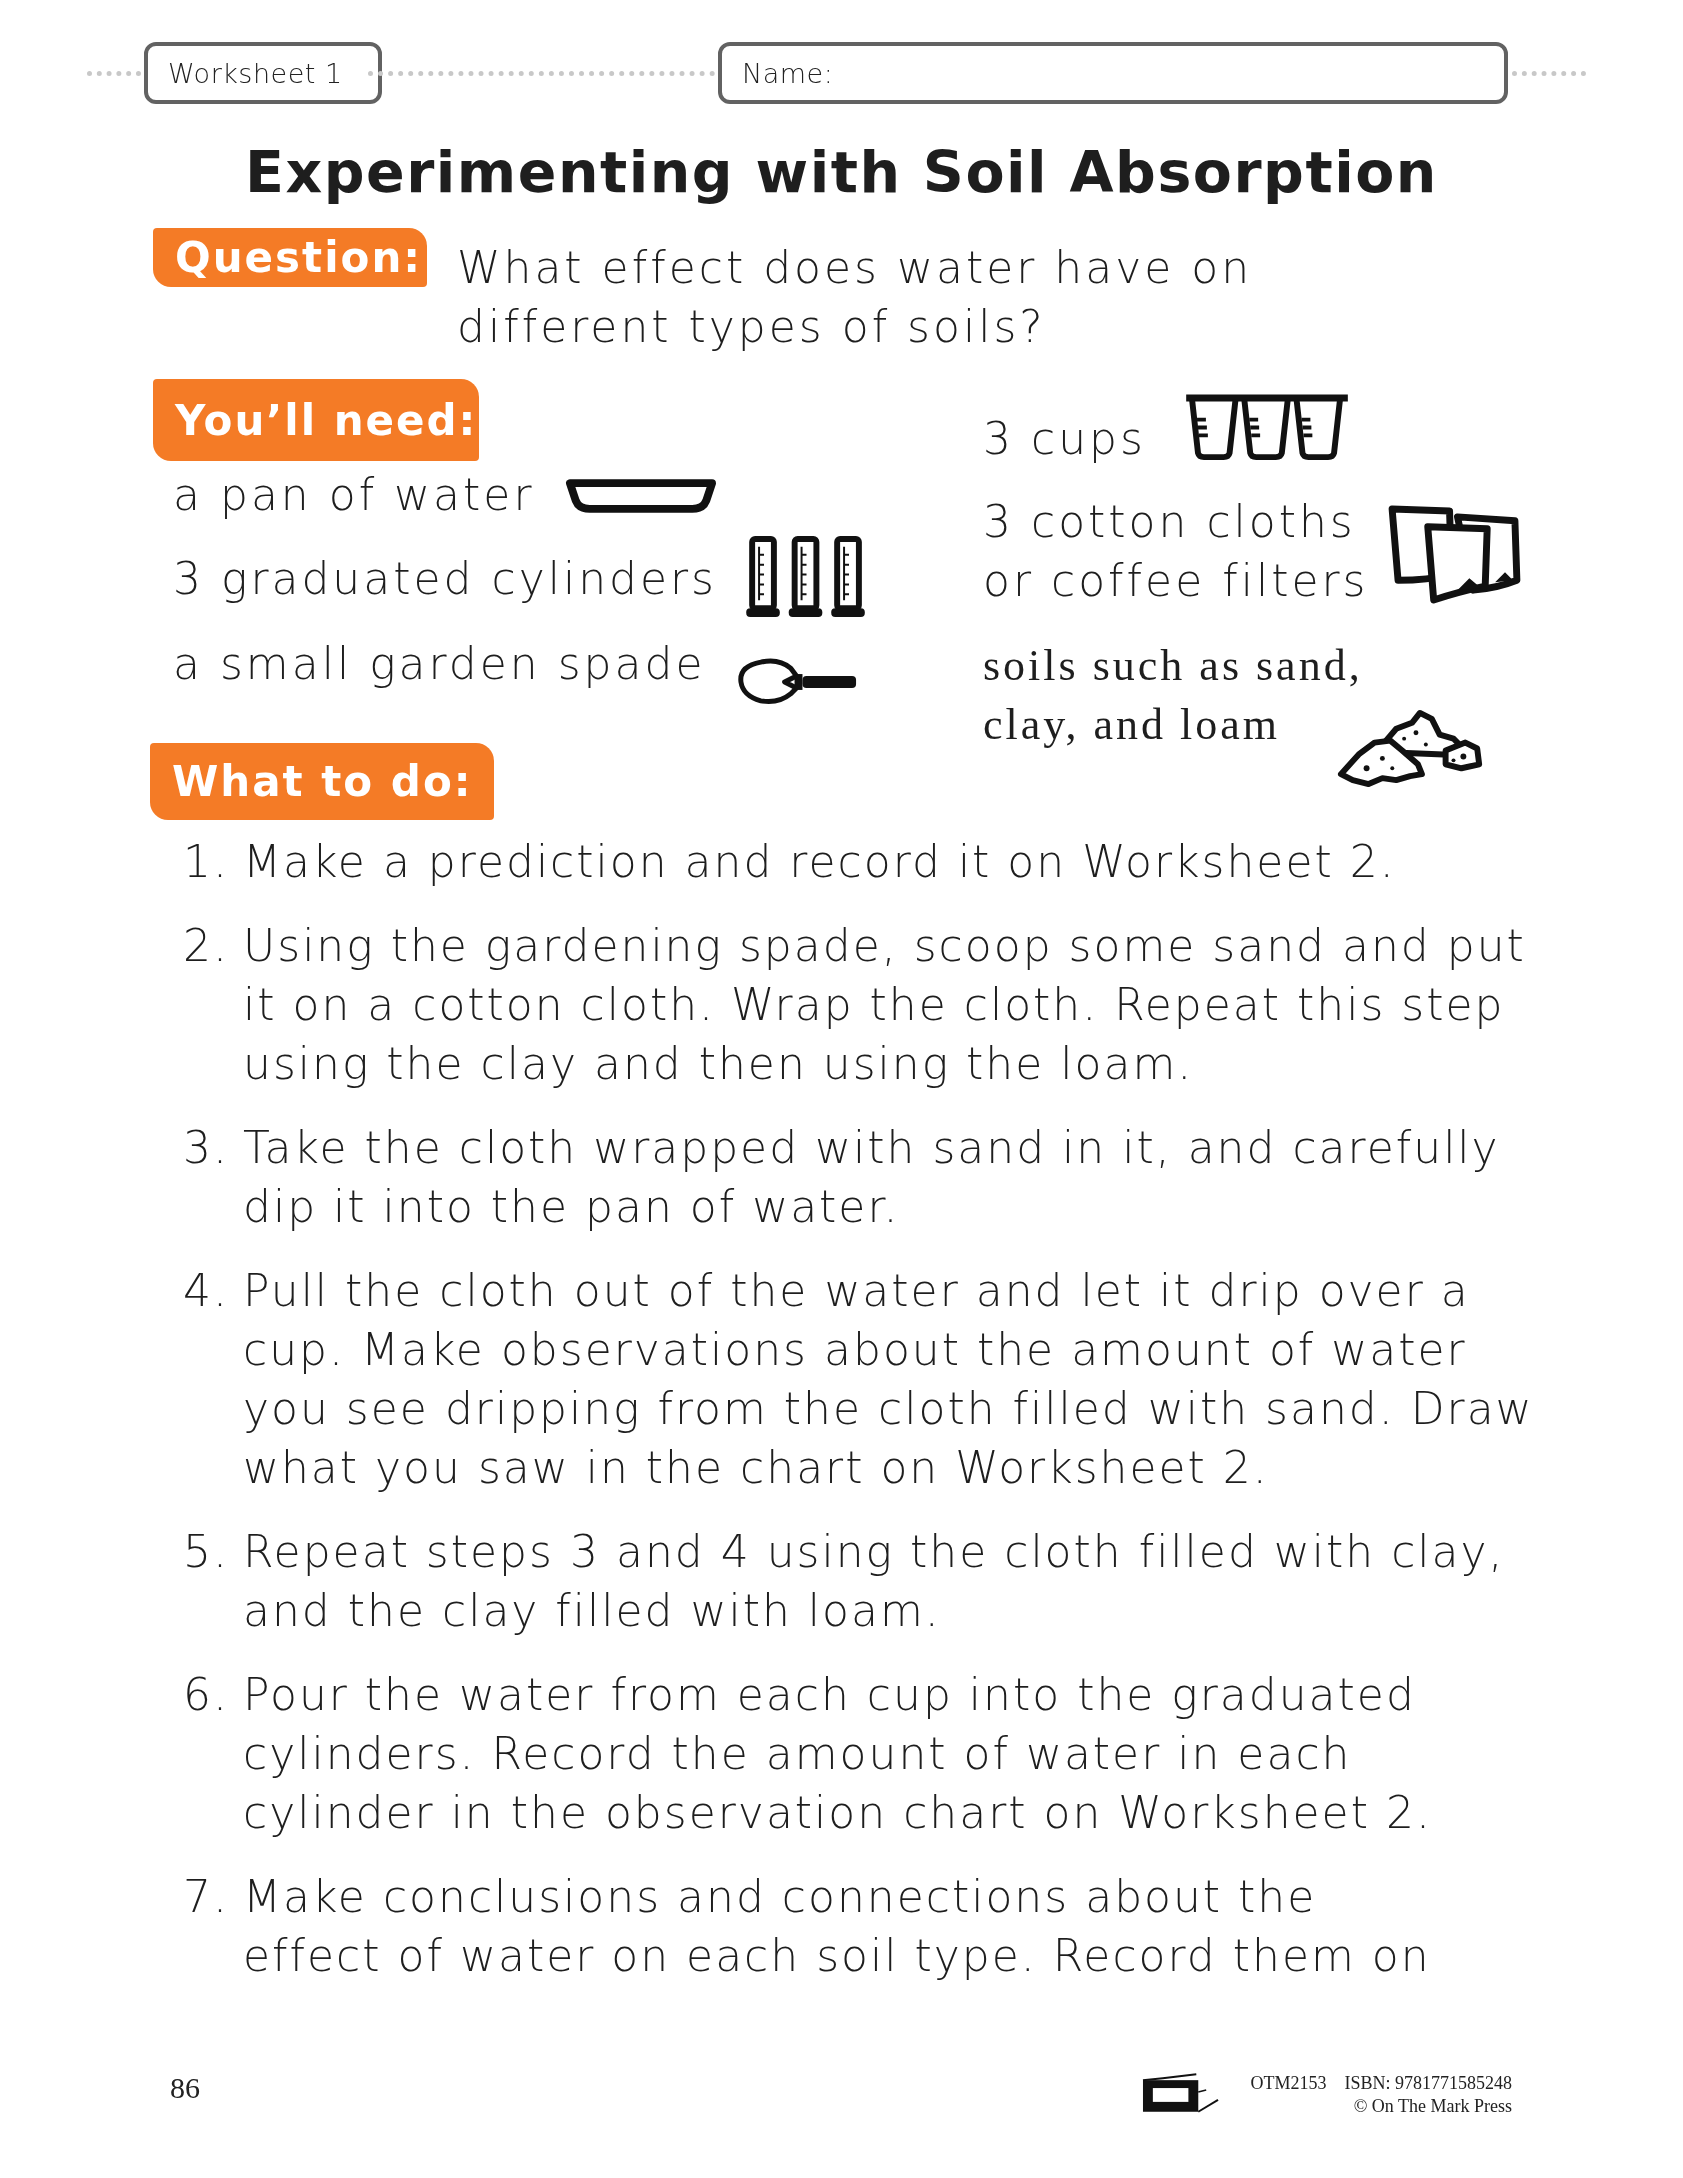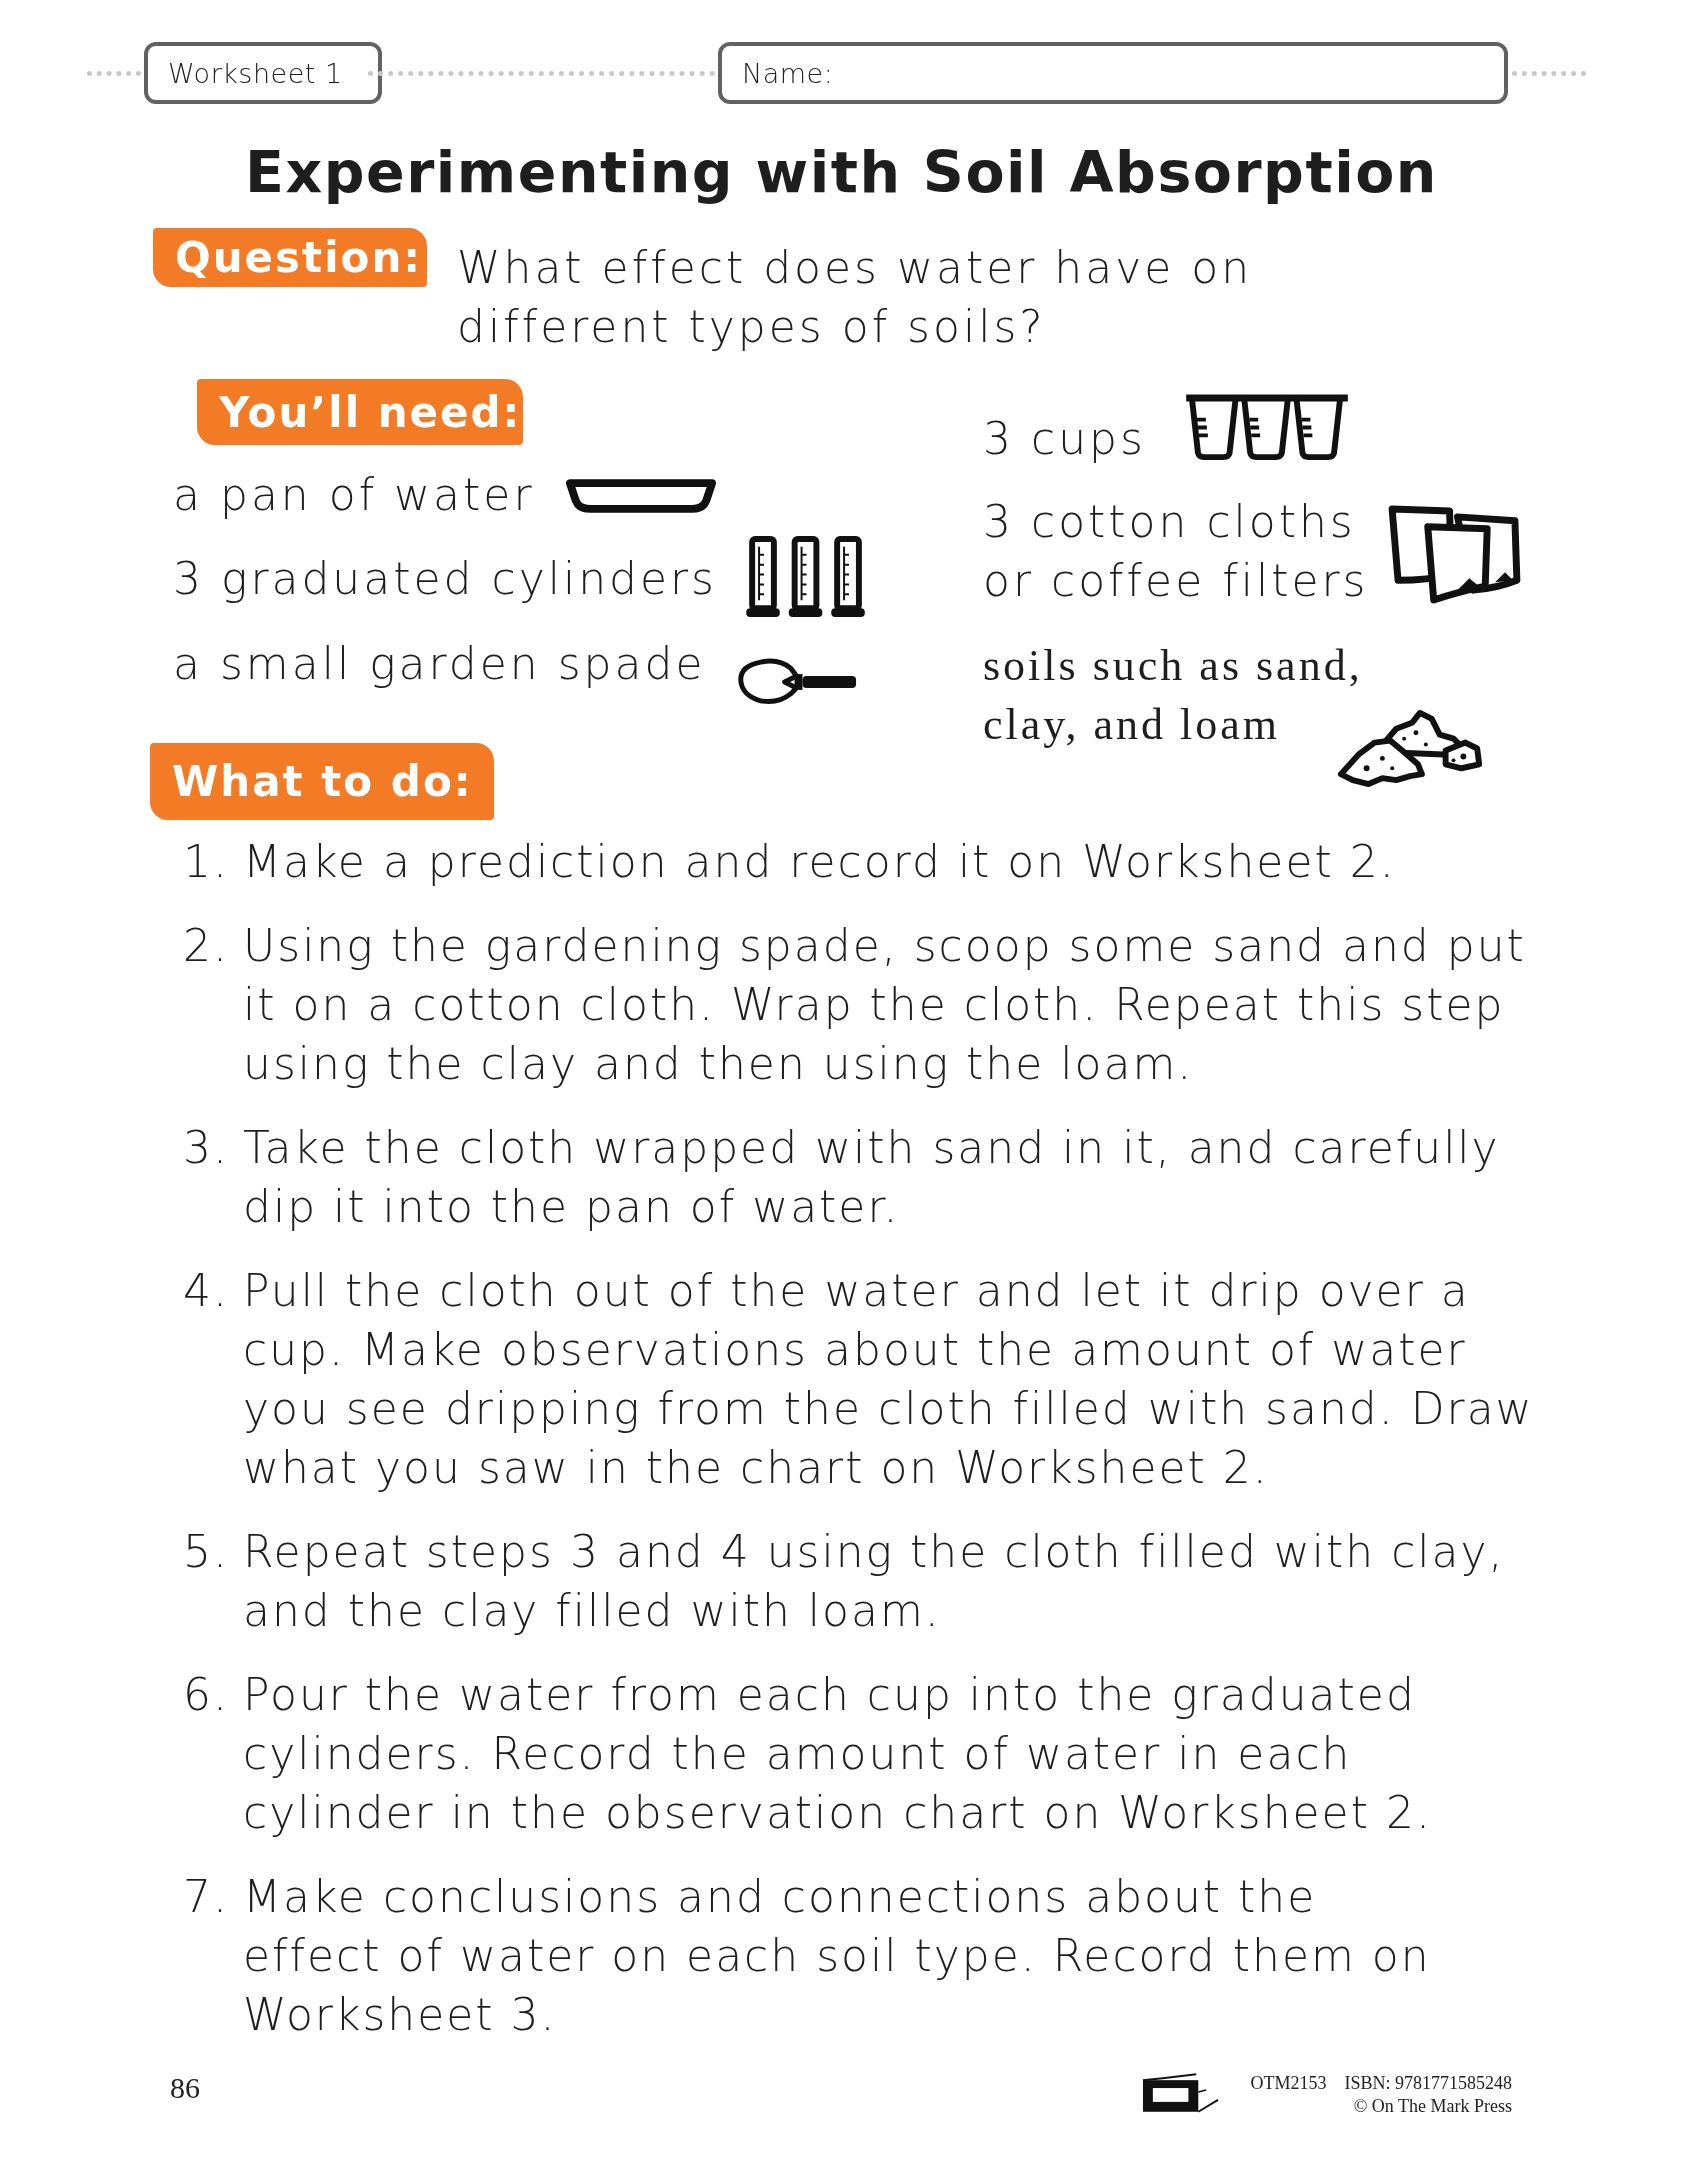--- a/index.html
+++ b/index.html
@@ -45,21 +45,21 @@
 <div class="title">Experimenting with Soil Absorption</div>
 
 <div class="badge" style="left:153px; top:228px; width:274px; height:59px;">
   <span>Question:</span>
 </div>
 <div class="qtext light">
   <div>What effect does water have on</div>
   <div>different types of soils?</div>
 </div>
 
-<div class="badge" style="left:153px; top:379px; width:326px; height:66px;margin-left:44px;">
+<div class="badge" style="left:153px; top:379px; width:326px; height:82px;">
   <span>You’ll need:</span>
 </div>
 
 <div class="item light" style="left:173px; top:465px;">
   <span>a pan of water</span>
 </div>
 <svg style="left:566px; top:479px;" width="150" height="34" viewBox="0 0 152 34">
   <path d="M4 4 L148 4 L142 22 Q139 30 128 30 L24 30 Q13 30 10 22 Z" fill="none" stroke="#111" stroke-width="8" stroke-linejoin="round"></path>
 </svg>
 
@@ -180,21 +180,20 @@
   <div class="step">
     <span class="num">6.</span>
     <div>Pour the water from each cup into the graduated</div>
     <div>cylinders. Record the amount of water in each</div>
     <div>cylinder in the observation chart on Worksheet 2.</div>
   </div>
   <div class="step">
     <span class="num">7.</span>
     <div>Make conclusions and connections about the</div>
     <div>effect of water on each soil type. Record them on</div>
-    <div>Worksheet 3.</div>
   </div>
 </div>
 
 <div class="footer-page">86</div>
 <svg style="left:1141px; top:2072px;" width="79" height="42" viewBox="0 0 80 42">
   <path d="M2 8 L22 6 L56 2" stroke="#111" stroke-width="2" fill="none"></path>
   <rect x="2" y="8" width="56" height="32" fill="#111"></rect>
   <rect x="12" y="16" width="36" height="14" fill="#fff"></rect>
   <path d="M58 40 L78 28" stroke="#111" stroke-width="2"></path>
   <path d="M58 20 L66 18" stroke="#111" stroke-width="1.5"></path>

